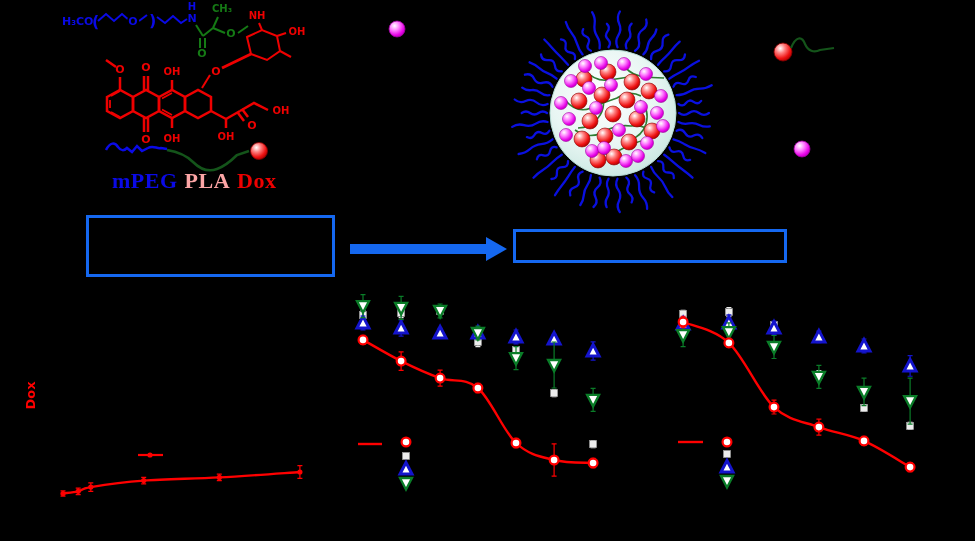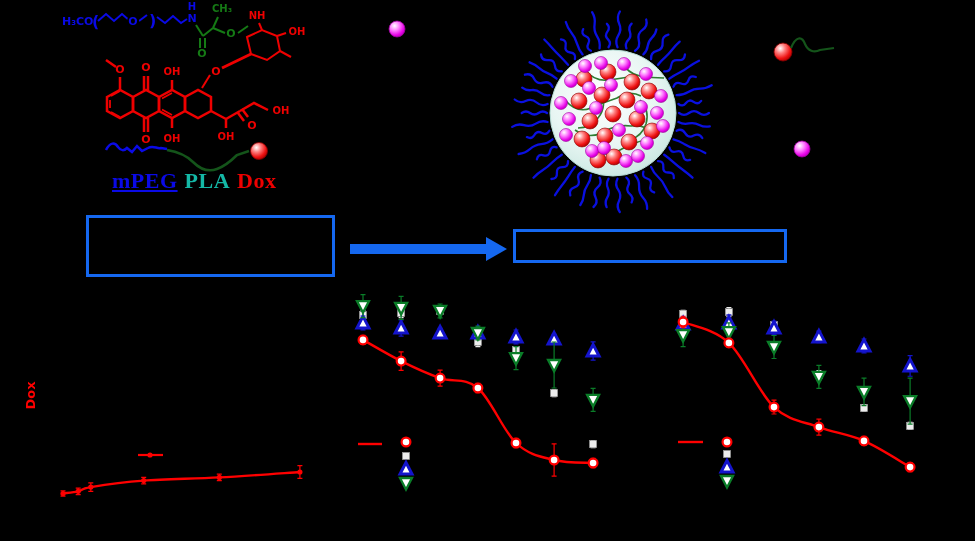--- a/index.html
+++ b/index.html
@@ -6,22 +6,22 @@
   .canvas{position:relative;width:975px;height:541px;background:#000;overflow:hidden;
           font-family:"DejaVu Sans",sans-serif;}
   .illus{position:absolute;left:0;top:0;}
   .box{position:absolute;border:3px solid #1568f0;background:transparent;}
   .box1{left:86px;top:215px;width:243px;height:56px;}
   .box2{left:513px;top:229px;width:268px;height:28px;}
   .plabel{position:absolute;left:112px;top:168px;width:160px;
           font-family:"Liberation Serif",serif;font-weight:bold;font-size:22px;
           letter-spacing:.5px;white-space:nowrap;}
   .plabel span{margin-right:7px;}
-  .lab-mpeg{color:#0a0ae6;text-decoration:underline;}
-  .lab-pla{color:#14b8a6;}
+  .lab-mpeg{color:#0a0ae6;}
+  .lab-pla{color:#fca5a5;}
   .lab-dox{color:#ee0000;}
   .ydox{position:absolute;left:16px;top:388px;color:#ff0000;font-weight:bold;font-size:13px;
         transform:rotate(-90deg);transform-origin:50% 50%;}
   .chart{position:absolute;}
   #chart0{left:58px;top:300px;}
   #chart1{left:348px;top:293px;}
   #chart2{left:663px;top:293px;}
 </style>
 </head>
 <body>

